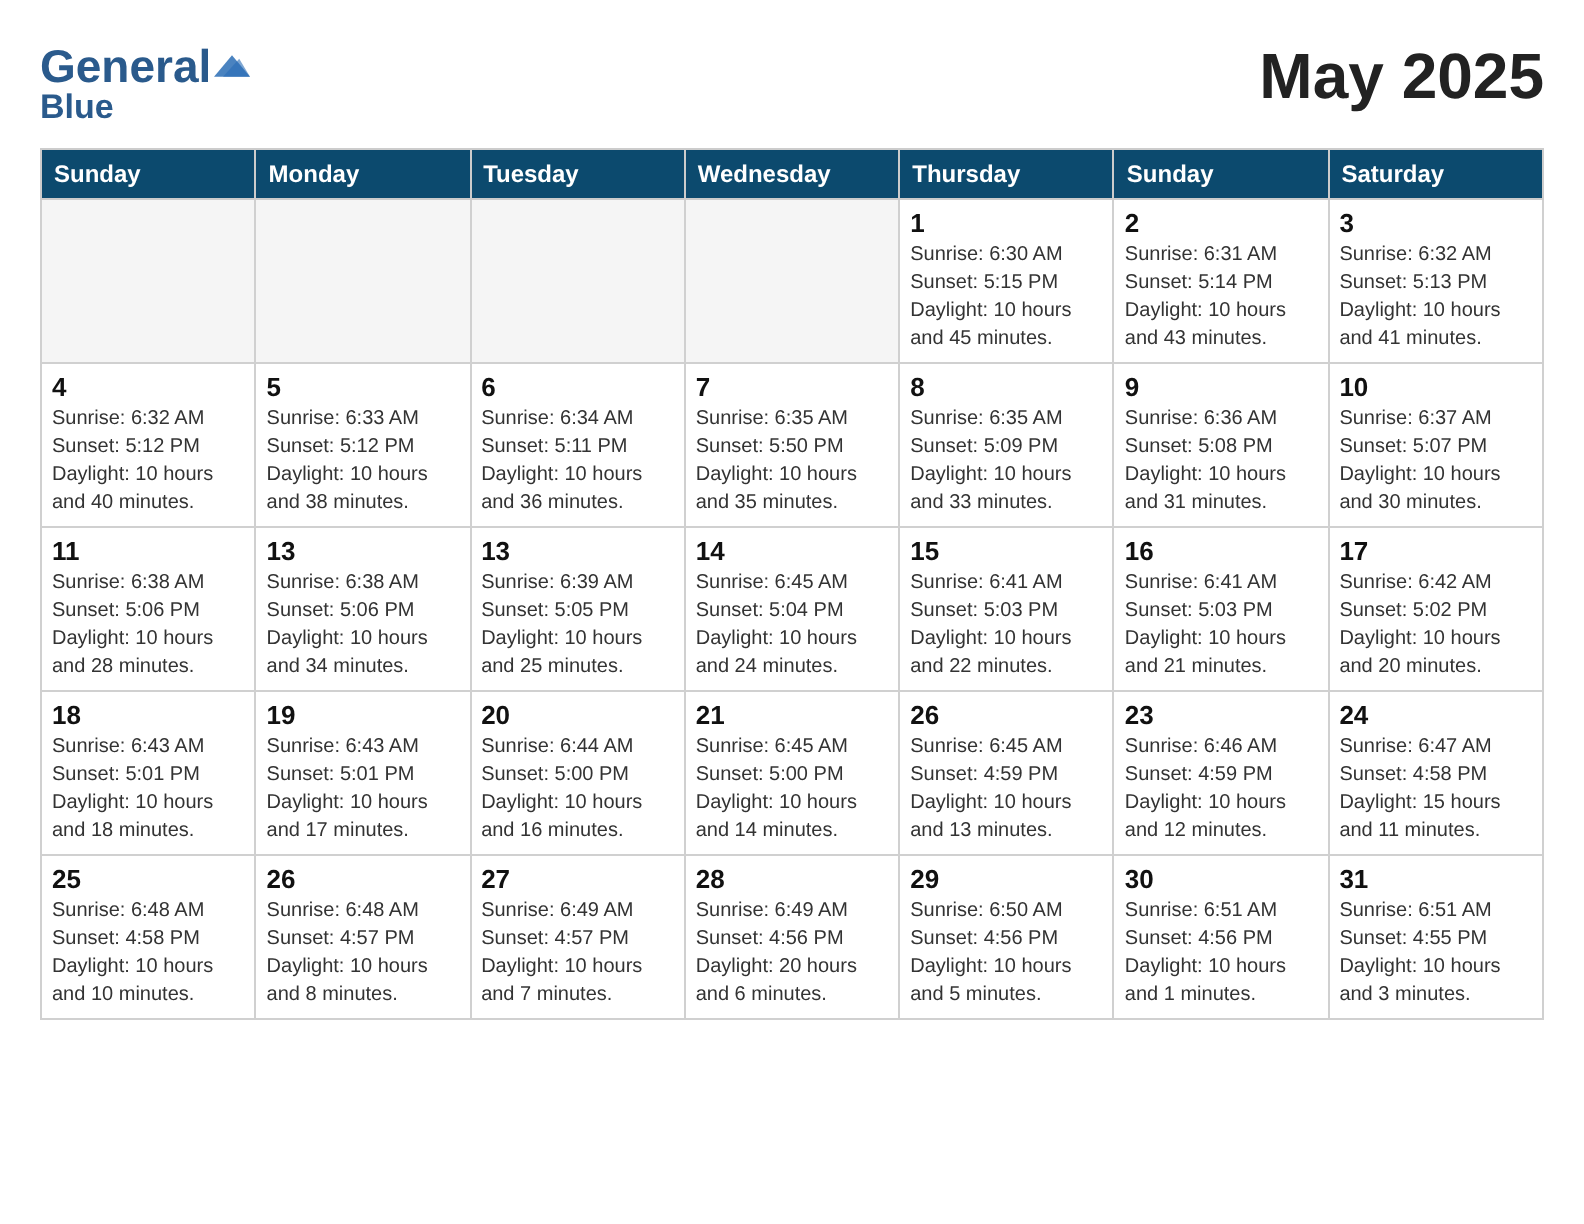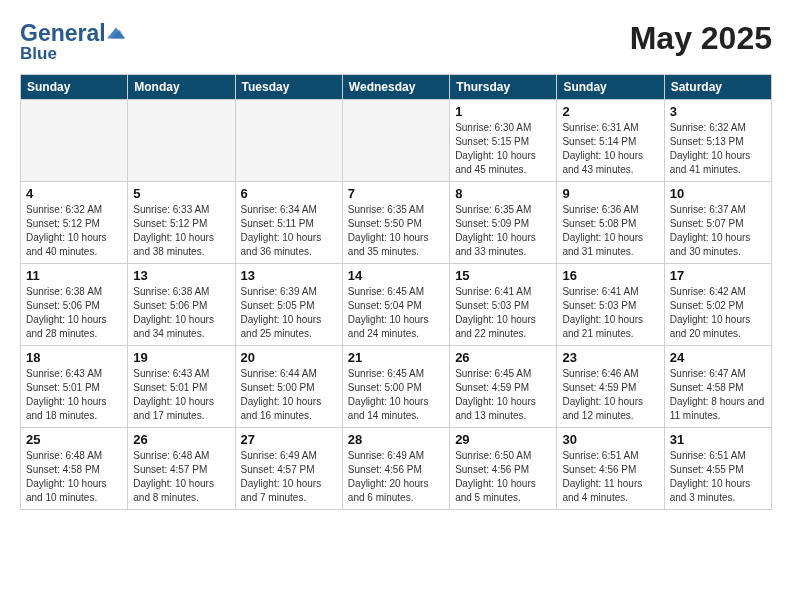--- a/index.html
+++ b/index.html
@@ -306,21 +306,21 @@
             <div>Sunrise: 6:46 AM</div>
             <div>Sunset: 4:59 PM</div>
             <div>Daylight: 10 hours and 12 minutes.</div>
           </div>
         </td>
         <td>
           <div class="day-number">24</div>
           <div class="day-data">
             <div>Sunrise: 6:47 AM</div>
             <div>Sunset: 4:58 PM</div>
-            <div>Daylight: 8 hours and 11 minutes.</div>
+            <div>Daylight: 15 hours and 11 minutes.</div>
           </div>
         </td>
       </tr>
       <tr>
         <td>
           <div class="day-number">25</div>
           <div class="day-data">
             <div>Sunrise: 6:48 AM</div>
             <div>Sunset: 4:58 PM</div>
             <div>Daylight: 10 hours and 10 minutes.</div>
@@ -356,21 +356,21 @@
             <div>Sunrise: 6:50 AM</div>
             <div>Sunset: 4:56 PM</div>
             <div>Daylight: 10 hours and 5 minutes.</div>
           </div>
         </td>
         <td>
           <div class="day-number">30</div>
           <div class="day-data">
             <div>Sunrise: 6:51 AM</div>
             <div>Sunset: 4:56 PM</div>
-            <div>Daylight: 11 hours and 4 minutes.</div>
+            <div>Daylight: 10 hours and 1 minutes.</div>
           </div>
         </td>
         <td>
           <div class="day-number">31</div>
           <div class="day-data">
             <div>Sunrise: 6:51 AM</div>
             <div>Sunset: 4:55 PM</div>
             <div>Daylight: 10 hours and 3 minutes.</div>
           </div>
         </td>

